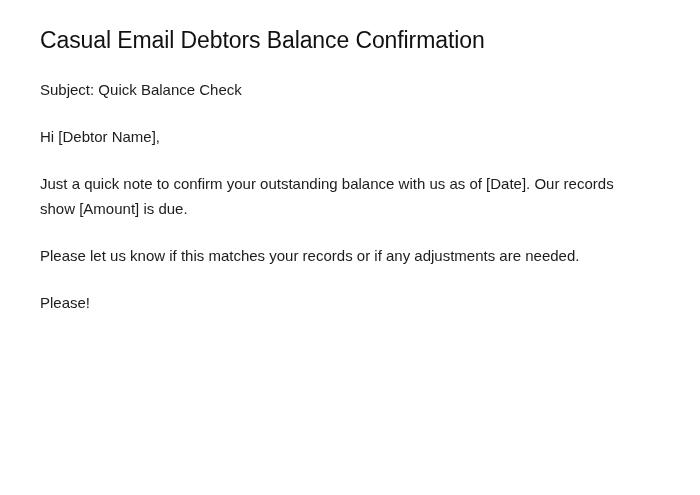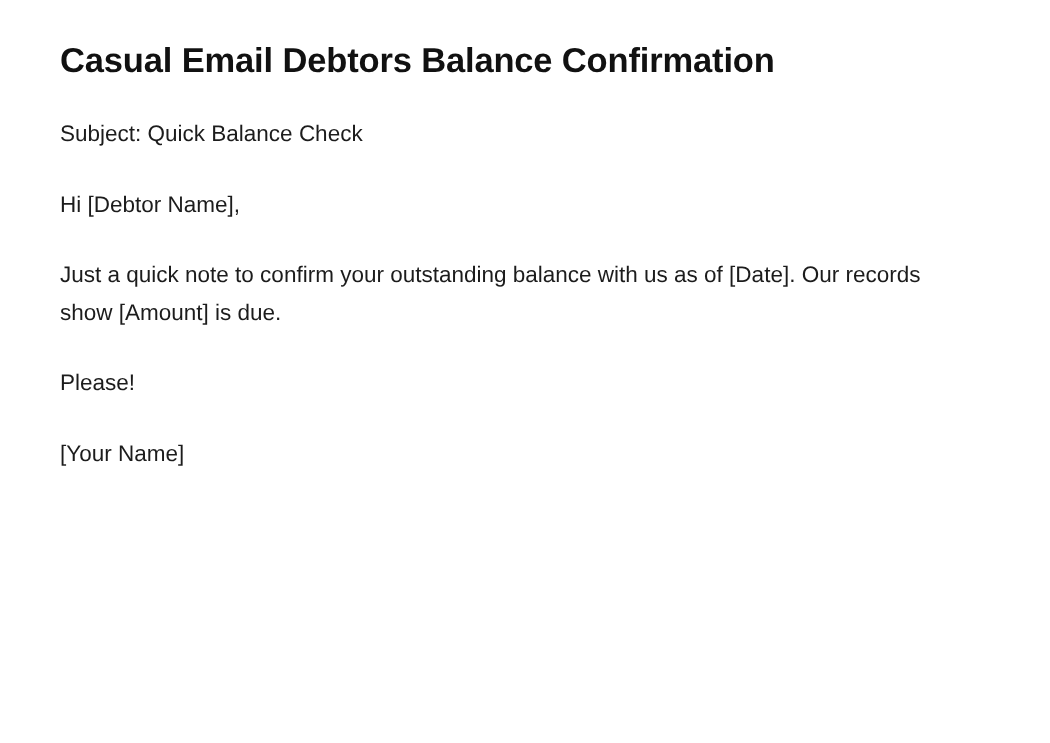--- a/index.html
+++ b/index.html
@@ -16,21 +16,21 @@
   }
   .page {
     box-sizing: border-box;
     width: 700px;
     height: 495px;
     padding: 26px 40px 0 40px;
     background: #ffffff;
   }
   .doc-title {
     font-size: 23px;
-    font-weight: bold;
+    font-weight: normal;
     line-height: 1.3;
     letter-spacing: -0.1px;
     margin: 0 0 22px 0;
     color: #111111;
   }
   .para {
     font-size: 15px;
     line-height: 1.62;
     margin: 0 0 23px 0;
     color: #1c1c1c;
@@ -46,18 +46,18 @@
 <div class="page">
 
   <h1 class="doc-title">Casual Email Debtors Balance Confirmation</h1>
 
   <p class="para">Subject: Quick Balance Check</p>
 
   <p class="para">Hi [Debtor Name],</p>
 
   <p class="para">Just a quick note to confirm your outstanding balance with us as of [Date]. Our records show [Amount] is due.</p>
 
+  <p class="para">Please let us know if this matches your records or if any adjustments are needed.</p>
 
   <p class="para">Please!</p>
 
-  <p class="para">[Your Name]</p>
 
 </div>
 
 </body></html>

